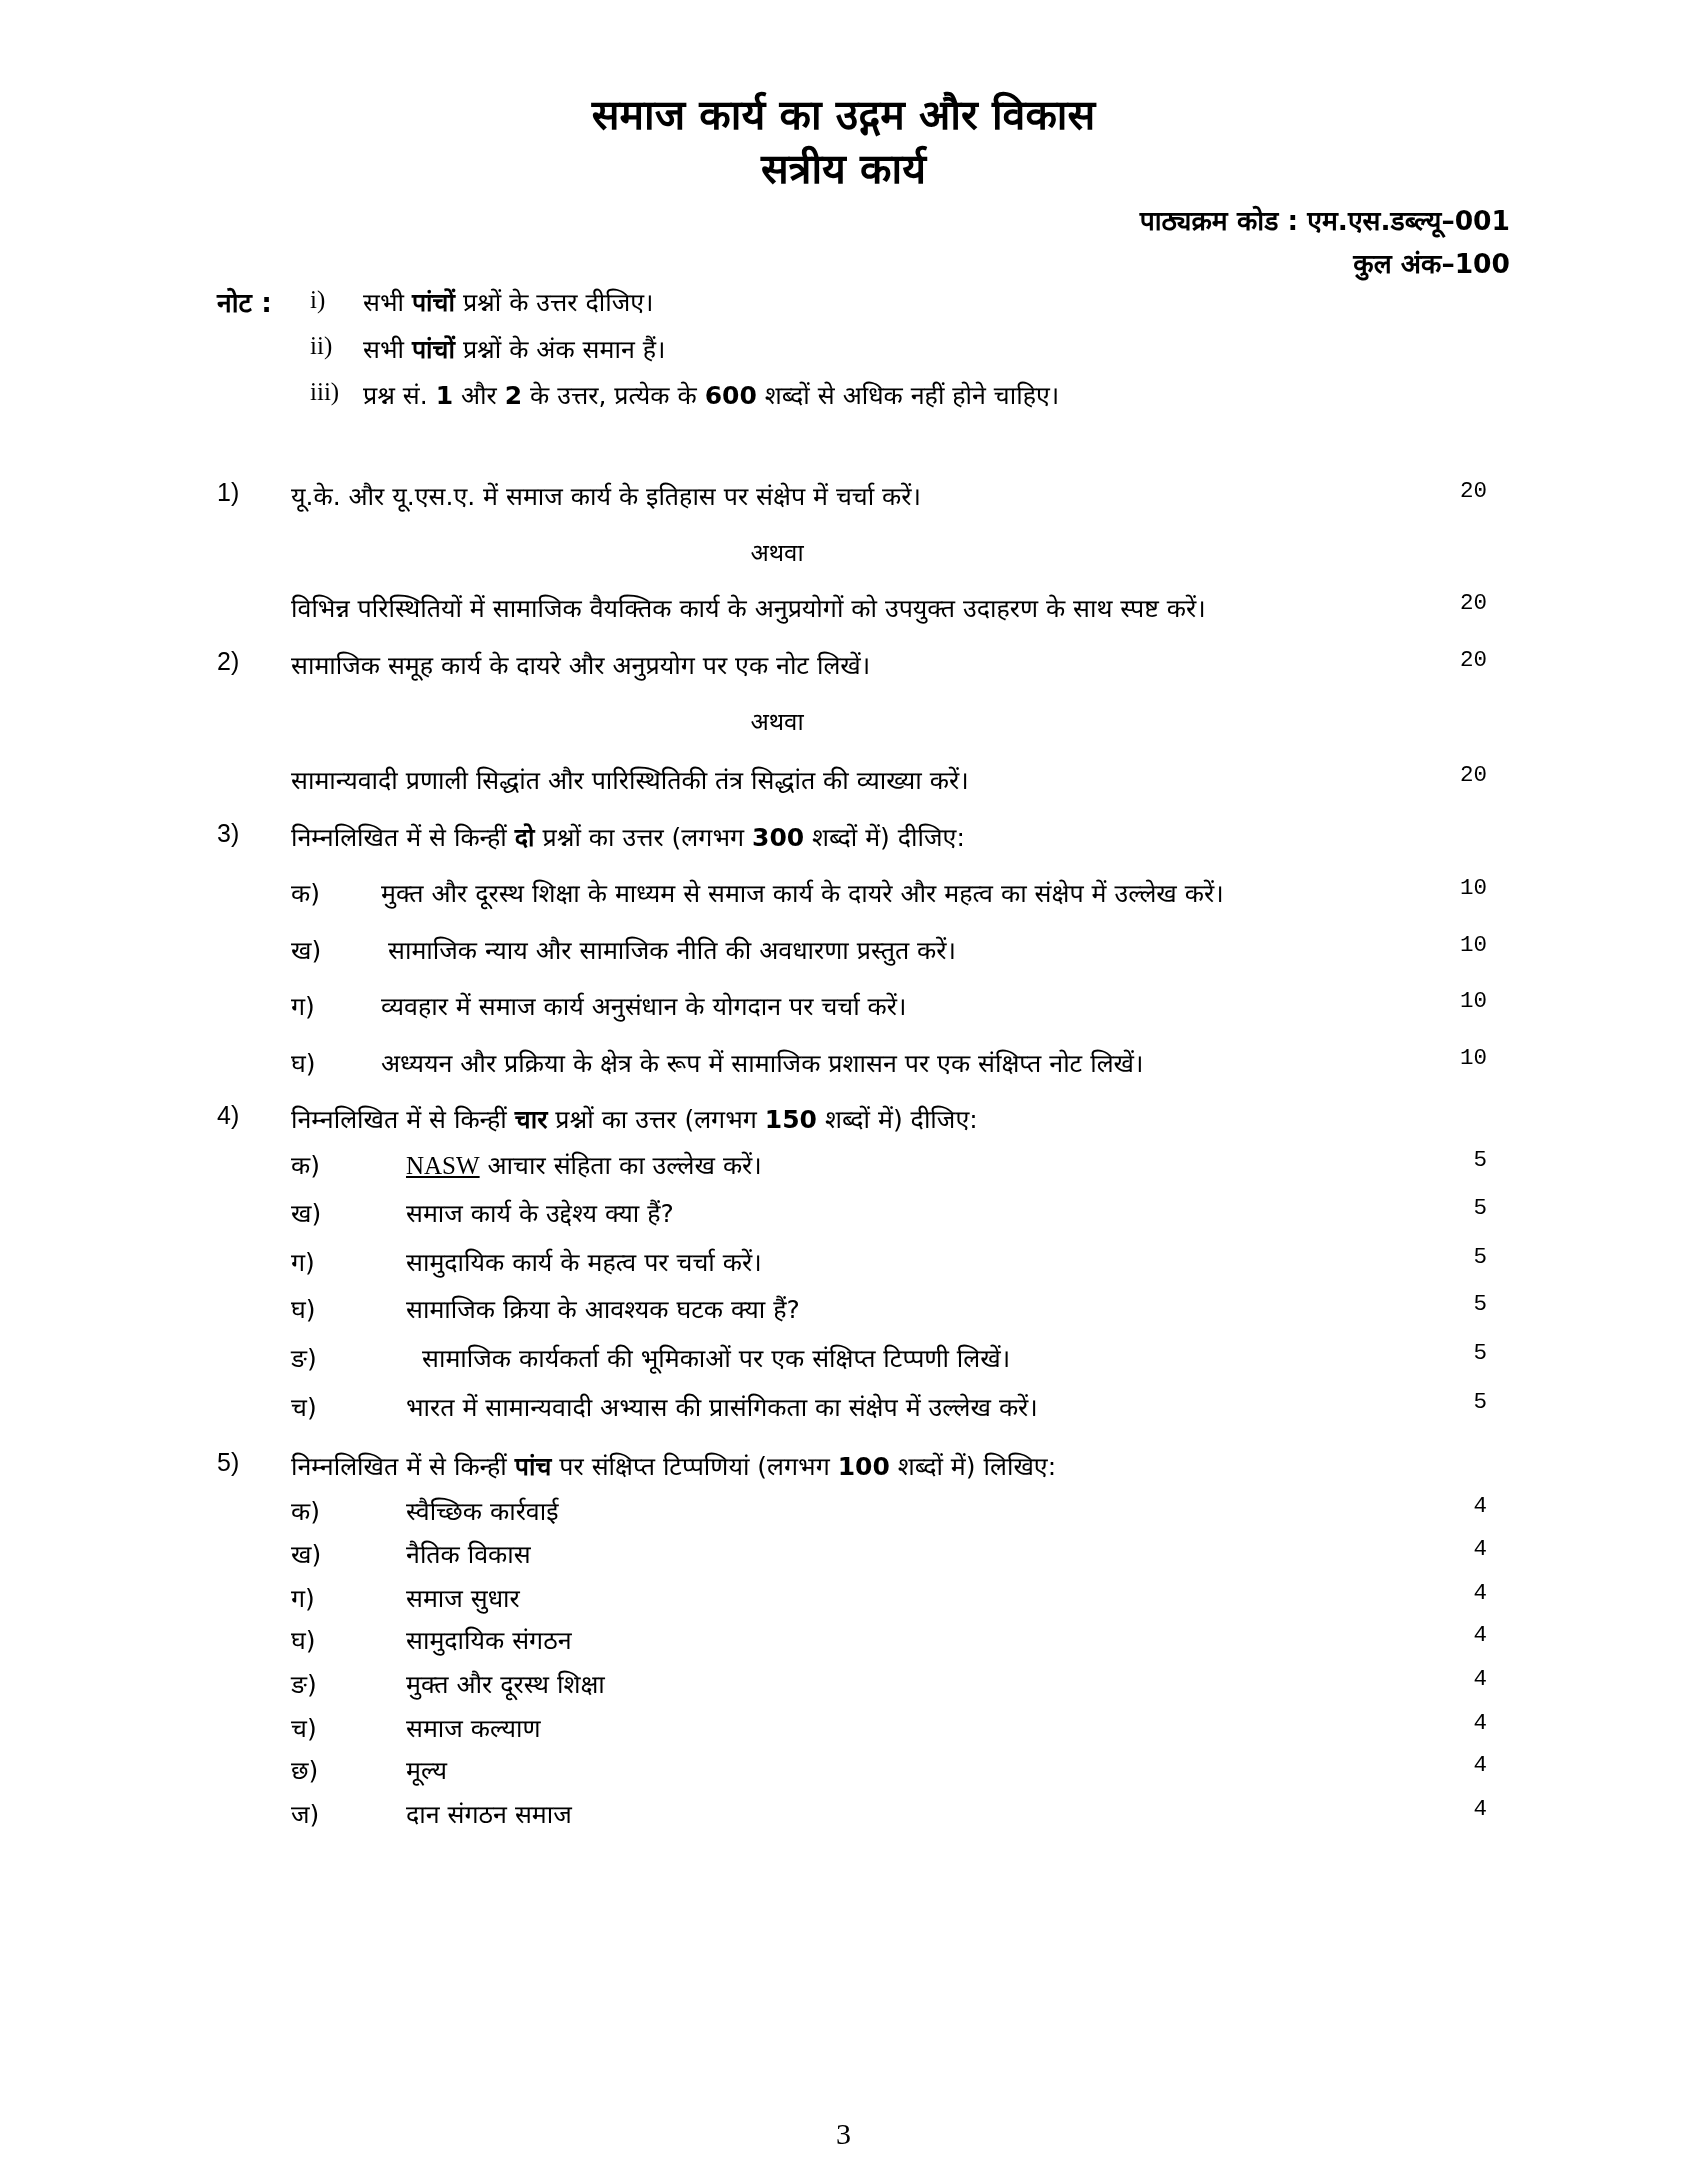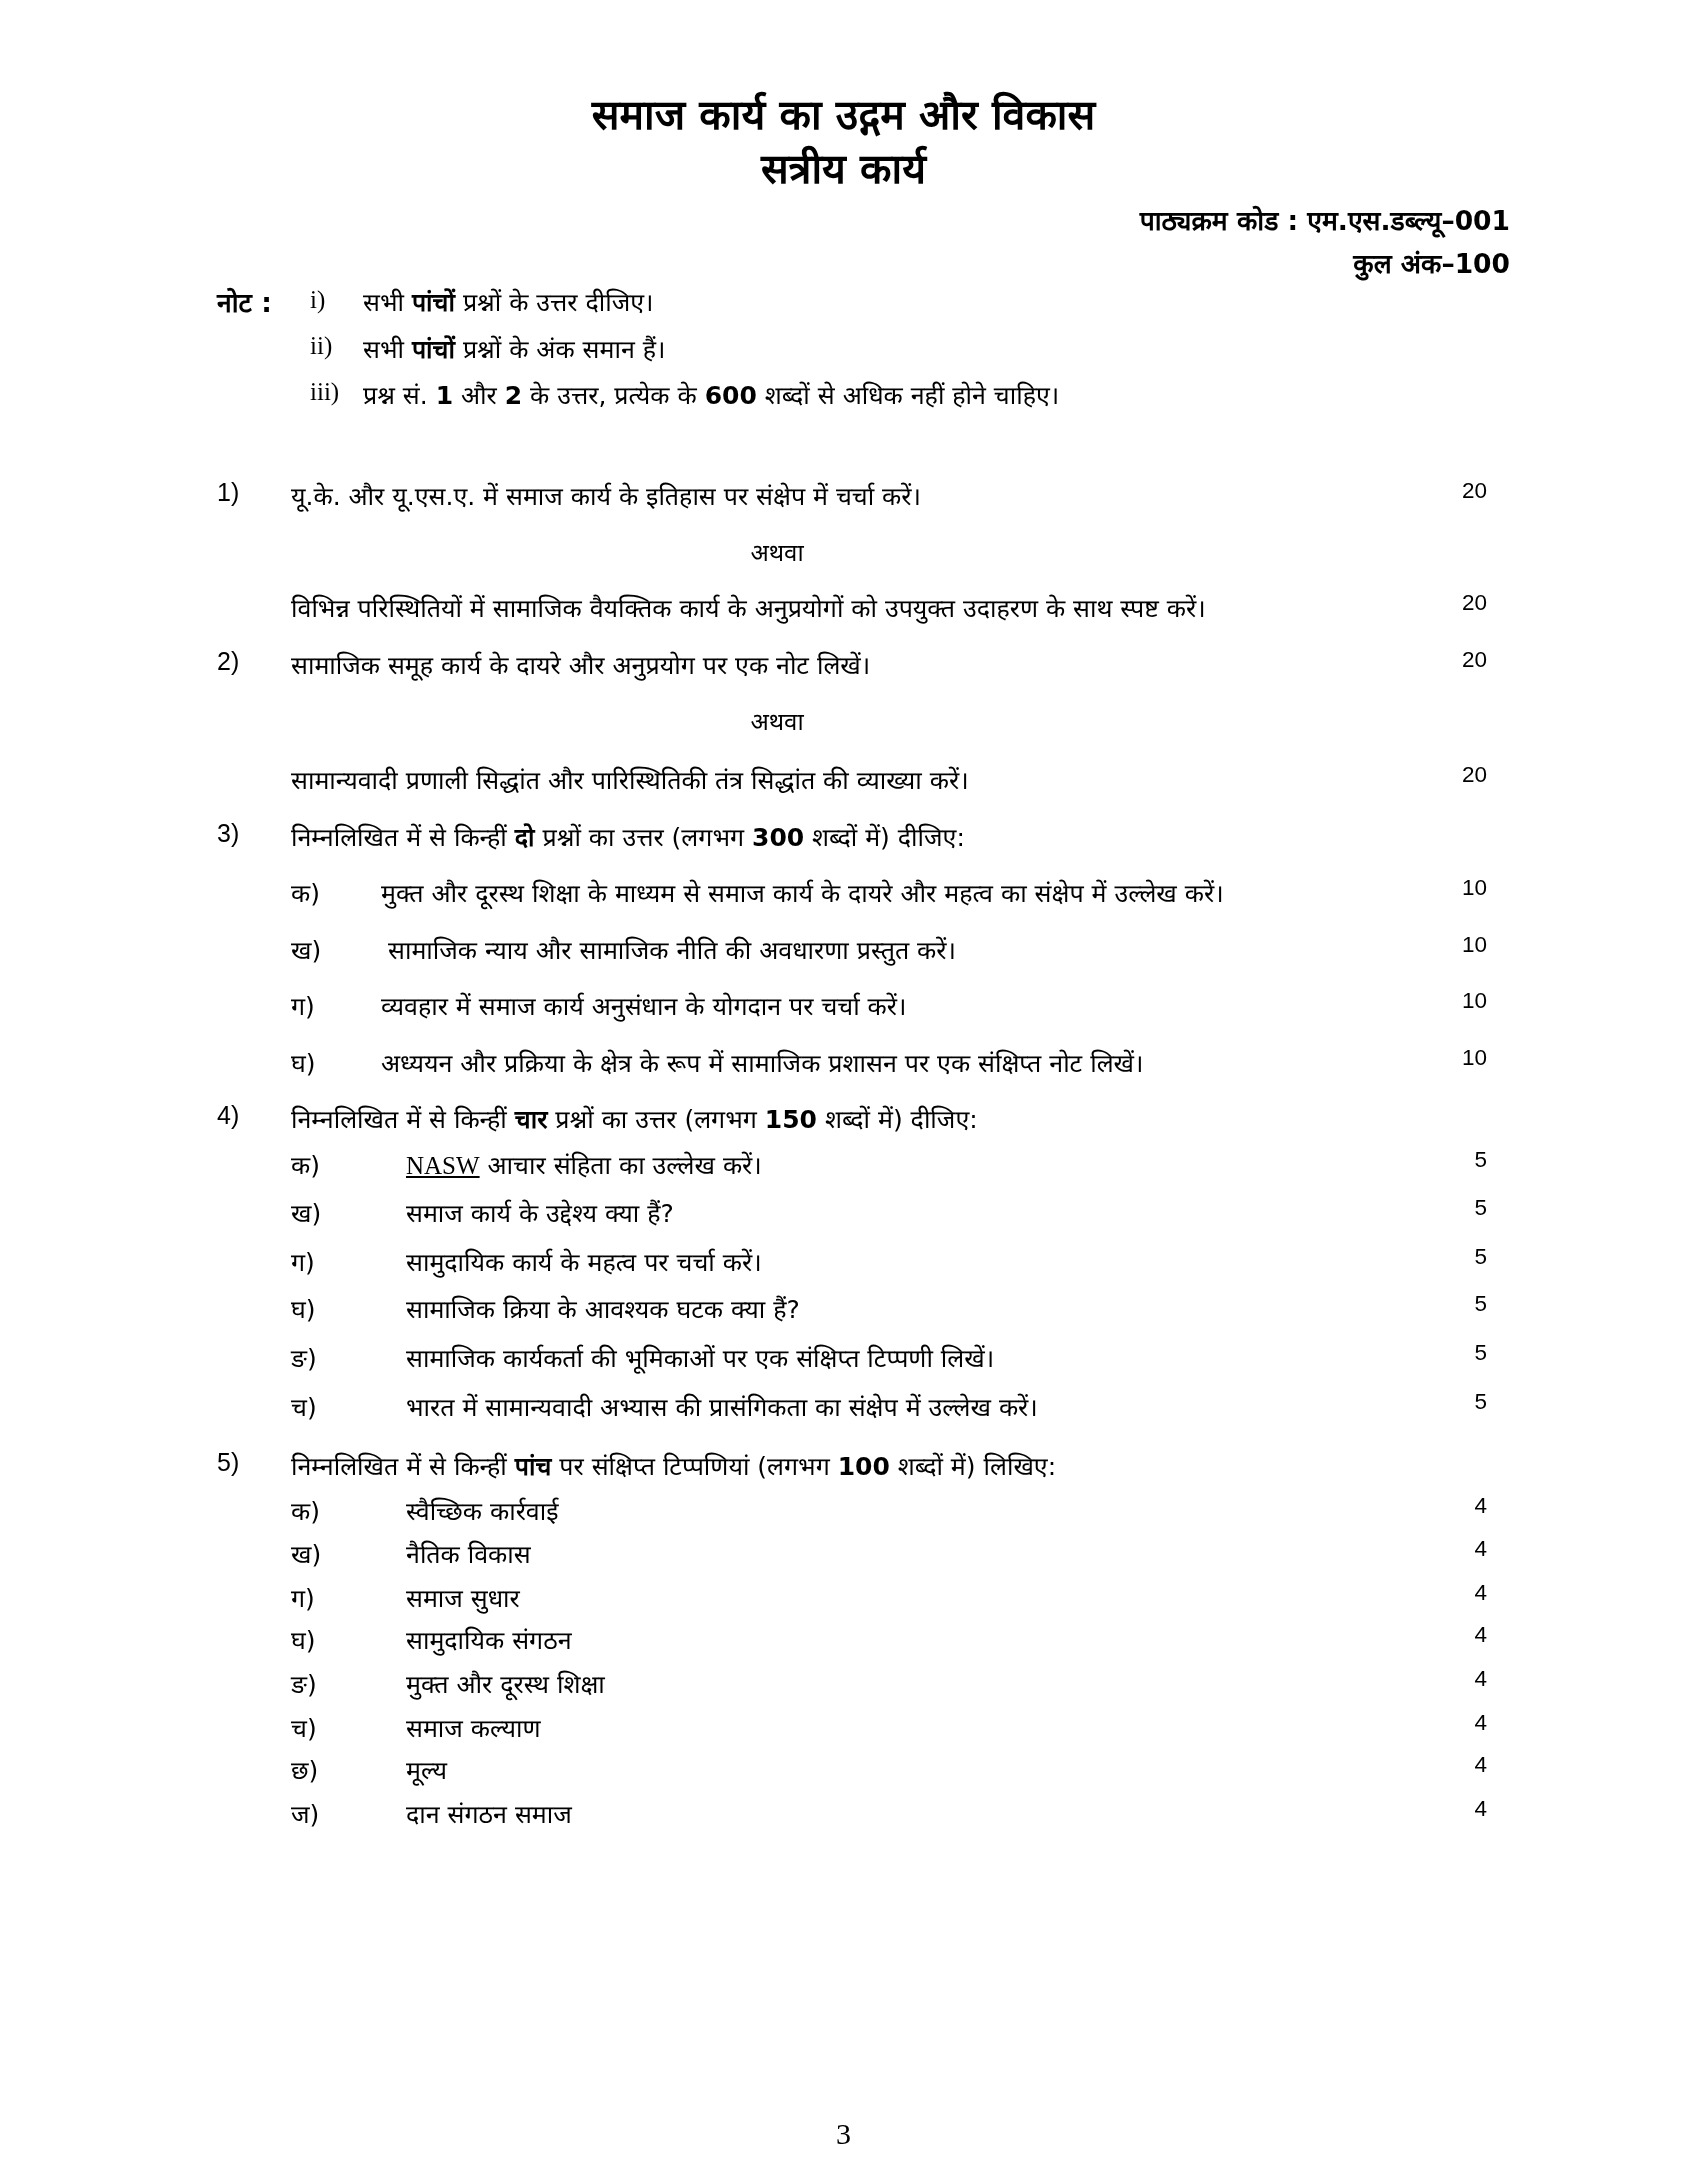--- a/index.html
+++ b/index.html
@@ -14,21 +14,21 @@
     .meta1 { top: 202px; }
     .meta2 { top: 245px; }
     .note-label { position: absolute; left: 217px; top: 284px; font-weight: bold; font-size: 26.5px; }
     .note-num { position: absolute; left: 310px; font-size: 25px; font-family: "Liberation Serif", serif; }
     .note-text { position: absolute; left: 363px; font-size: 25px; }
     .row { position: absolute; left: 0; width: 1687px; height: 40px; }
     .qnum { position: absolute; left: 217px; font-size: 25px; font-family: "Liberation Sans", sans-serif; }
     .qtext { position: absolute; left: 291px; font-size: 25px; white-space: nowrap; }
     .subl { position: absolute; left: 291px; font-size: 25px; }
     .subtext { position: absolute; font-size: 25px; white-space: nowrap; margin-left: 36px; }
-    .marks { position: absolute; right: 200px; font-size: 22.5px; font-family: Liberation Sans, sans-serif; text-align: left; }
+    .marks { position: absolute; right: 200px; font-size: 22.5px; font-family: Liberation Mono, monospace; text-align: left; }
     .or { position: absolute; left: 0; width: 1554px; text-align: center; font-size: 24px; }
     .nasw { font-family: "Liberation Serif", serif; text-decoration: underline; }
     b { font-weight: bold; }
     .page-num { position: absolute; left: 0; width: 1687px; text-align: center; top: 2117px; font-size: 30px; font-family: "Liberation Serif", serif; }
   </style>
 </head>
 <body>
 
 <div class="title title1">समाज कार्य का उद्गम और विकास</div>
 <div class="title title2">सत्रीय कार्य</div>
@@ -115,21 +115,21 @@
   <span class="subtext" style="left:370px">सामुदायिक कार्य के महत्व पर चर्चा करें।</span>
   <span class="marks">5</span>
 </div>
 <div class="row" style="top:1291px">
   <span class="subl">घ)</span>
   <span class="subtext" style="left:370px">सामाजिक क्रिया के आवश्यक घटक क्या हैं?</span>
   <span class="marks">5</span>
 </div>
 <div class="row" style="top:1340px">
   <span class="subl">ङ)</span>
-  <span class="subtext" style="left:370px">सामाजिक कार्यकर्ता की भूमिकाओं पर एक संक्षिप्त टिप्पणी लिखें।</span>
+  <span class="subtext" style="left:386px">सामाजिक कार्यकर्ता की भूमिकाओं पर एक संक्षिप्त टिप्पणी लिखें।</span>
   <span class="marks">5</span>
 </div>
 <div class="row" style="top:1389px">
   <span class="subl">च)</span>
   <span class="subtext" style="left:370px">भारत में सामान्यवादी अभ्यास की प्रासंगिकता का संक्षेप में उल्लेख करें।</span>
   <span class="marks">5</span>
 </div>
 
 <div class="row" style="top:1448px">
   <span class="qnum">5)</span>

